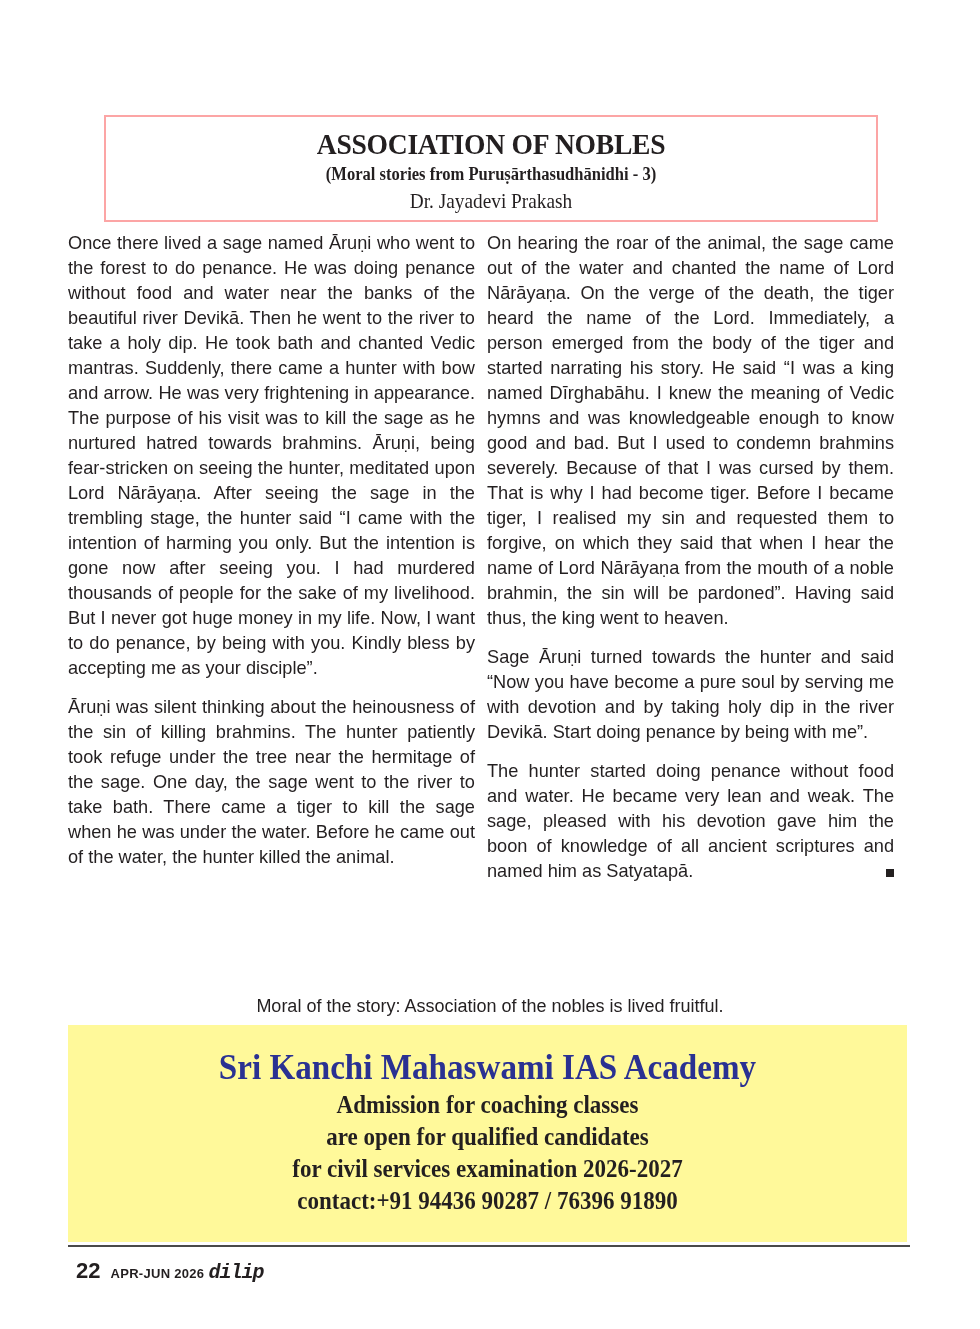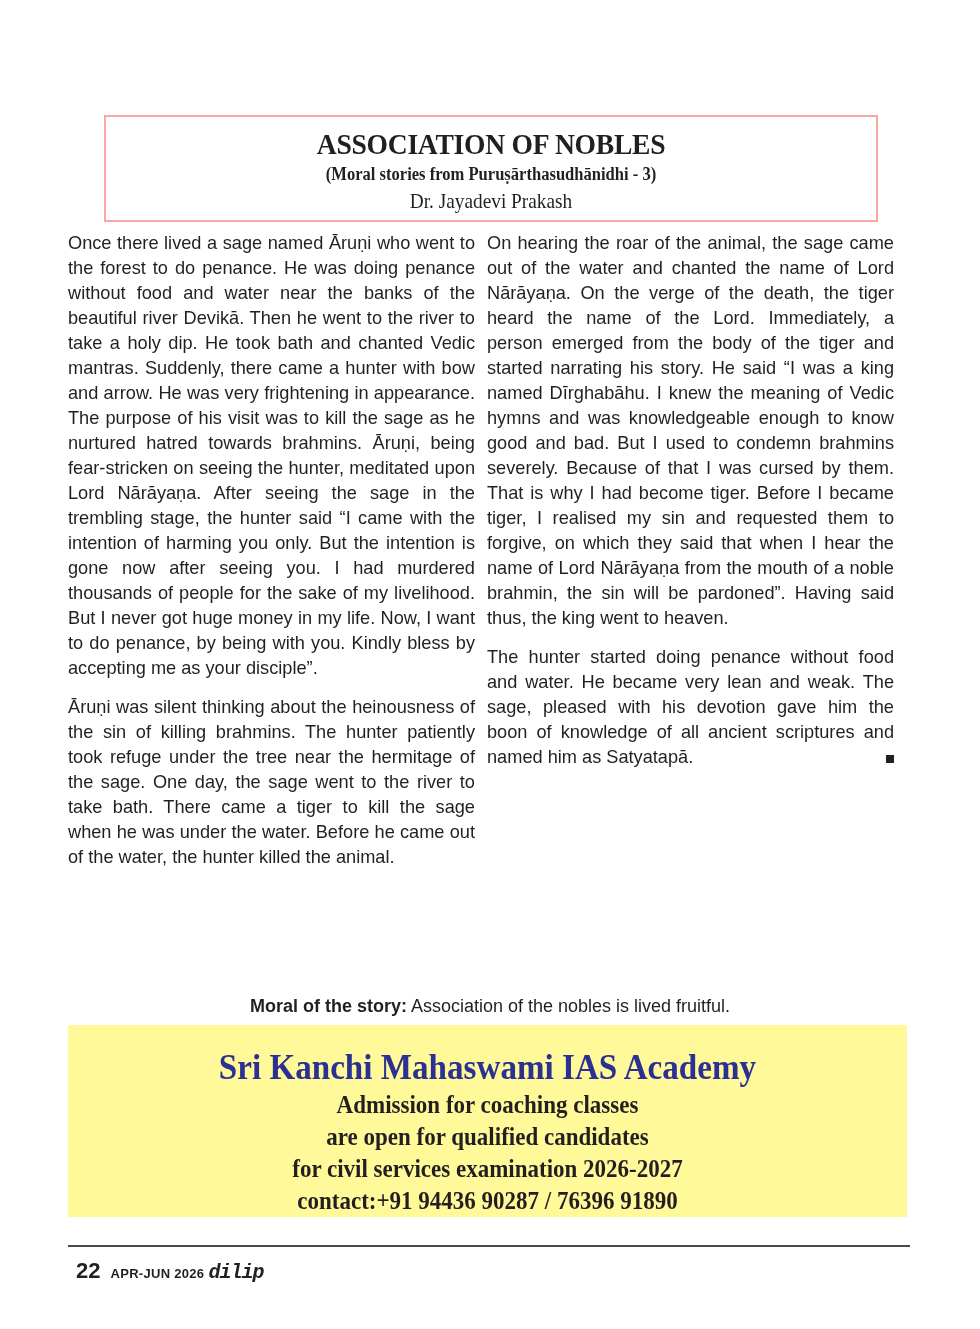--- a/index.html
+++ b/index.html
@@ -18,23 +18,23 @@
     text-align: justify; color: #231f20;
   }
   .col-left { left: 68px; }
   .col-right { left: 487px; }
   .col p { margin: 0 0 14px 0; }
   .end-mark { display: inline-block; width: 8px; height: 8px; background: #231f20; float: right; margin-top: 10px; }
   .moral {
     position: absolute; top: 994px; left: 0; width: 980px; text-align: center;
     font-family: "Liberation Sans", sans-serif; font-size: 18px; line-height: 24px; color: #231f20;
   }
-  .moral b { font-weight: bold; }
+  .moral b { font-weight: normal; }
   .ad {
-    position: absolute; left: 68px; top: 1025px; width: 839px; height: 192px;
+    position: absolute; left: 68px; top: 1025px; width: 839px; height: 217px;
     background: #fff99a; text-align: center; font-family: "Liberation Serif", serif;
   }
   .ad-title { color: #2a3192; font-weight: bold; font-size: 36px; line-height: 40px; margin-top: 22px; display: block; transform: scaleX(0.92); }
   .ad-line { color: #231f20; font-weight: bold; font-size: 25px; line-height: 32px; display: block; transform: scaleX(0.92); }
   .ad-line.first { margin-top: 2px; }
   .footer-rule { position: absolute; left: 68px; top: 1245px; width: 842px; height: 2px; background: #4a4a4a; }
   .footer { position: absolute; left: 68px; top: 1258px; font-family: "Liberation Sans", sans-serif; color: #231f20; display: flex; align-items: baseline; }
   .page-num { font-weight: bold; font-size: 22px; margin-right: 10px; margin-left: 8px; }
   .issue { font-weight: bold; font-size: 13px; letter-spacing: 0.3px; margin-right: 4px; }
   .brand { font-family: Liberation Mono, monospace; font-style: italic; font-weight: bold; font-size: 20px; letter-spacing: -1px; }
@@ -48,20 +48,21 @@
   <span class="title-author">Dr. Jayadevi Prakash</span>
 </div>
 
 <div class="col col-left">
   <p>Once there lived a sage named Āruṇi who went to the forest to do penance. He was doing penance without food and water near the banks of the beautiful river Devikā. Then he went to the river to take a holy dip. He took bath and chanted Vedic mantras. Suddenly, there came a hunter with bow and arrow. He was very frightening in appearance. The purpose of his visit was to kill the sage as he nurtured hatred towards brahmins. Āruṇi, being fear-stricken on seeing the hunter, meditated upon Lord Nārāyaṇa. After seeing the sage in the trembling stage, the hunter said “I came with the intention of harming you only. But the intention is gone now after seeing you. I had murdered thousands of people for the sake of my livelihood. But I never got huge money in my life. Now, I want to do penance, by being with you. Kindly bless by accepting me as your disciple”.</p>
   <p>Āruṇi was silent thinking about the heinousness of the sin of killing brahmins. The hunter patiently took refuge under the tree near the hermitage of the sage. One day, the sage went to the river to take bath. There came a tiger to kill the sage when he was under the water. Before he came out of the water, the hunter killed the animal.</p>
 </div>
 
 <div class="col col-right">
   <p>On hearing the roar of the animal, the sage came out of the water and chanted the name of Lord Nārāyaṇa. On the verge of the death, the tiger heard the name of the Lord. Immediately, a person emerged from the body of the tiger and started narrating his story. He said “I was a king named Dīrghabāhu. I knew the meaning of Vedic hymns and was knowledgeable enough to know good and bad. But I used to condemn brahmins severely. Because of that I was cursed by them. That is why I had become tiger. Before I became tiger, I realised my sin and requested them to forgive, on which they said that when I hear the name of Lord Nārāyaṇa from the mouth of a noble brahmin, the sin will be pardoned”. Having said thus, the king went to heaven.</p>
+  <p>Sage Āruṇi turned towards the hunter and said “Now you have become a pure soul by serving me with devotion and by taking holy dip in the river Devikā. Start doing penance by being with me”.</p>
   <p><span>The hunter started doing penance without food and water. He became very lean and weak. The sage, pleased with his devotion gave him the boon of knowledge of all ancient scriptures and named him as Satyatapā.</span><span class="end-mark"></span></p>
 </div>
 
 <div class="moral">
   <b>Moral of the story:</b><span> Association of the nobles is lived fruitful.</span>
 </div>
 
 <div class="ad">
   <span class="ad-title">Sri Kanchi Mahaswami IAS Academy</span>
   <span class="ad-line first">Admission for coaching classes</span>

